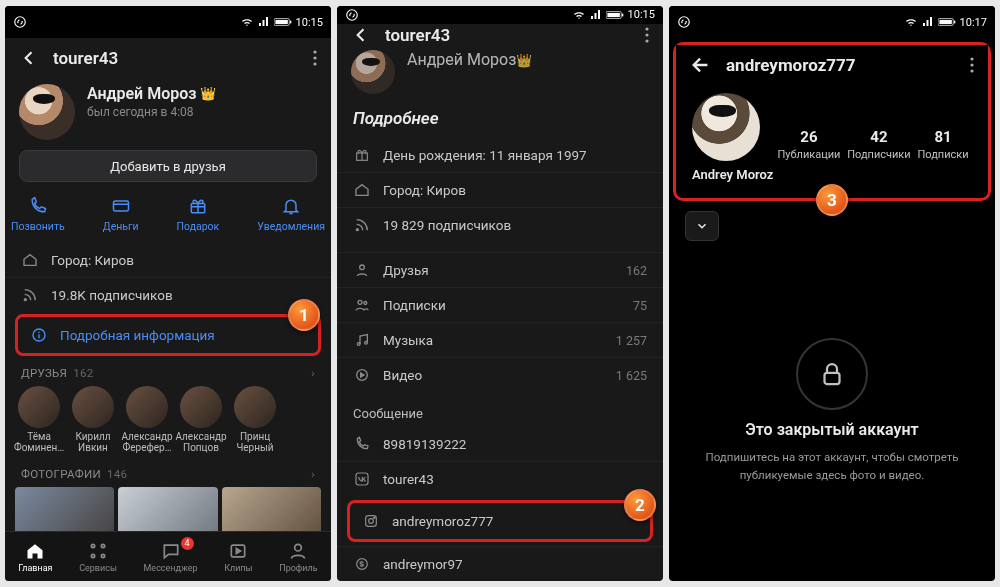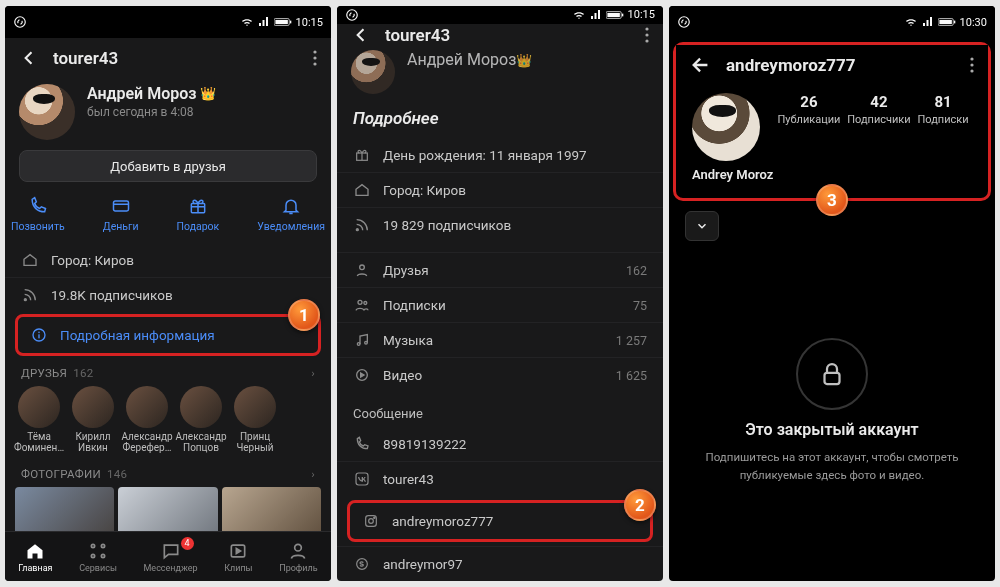--- a/index.html
+++ b/index.html
@@ -106,21 +106,21 @@
   .p2-head .avatar-lg{ width:44px; height:44px;}
   .p2-title { font-size:17px; font-weight:600; padding:6px 16px 10px;font-style:italic;}
   .kont-label { font-size:13px; color:#bdbdbd; padding:14px 16px 6px;}
   .p2 .list-item{ font-size:13.5px;}
   .p2 .list-item .ic{ color:#8a8a8a;}
   .p2 .highlight-red{ margin:4px 10px;}
   
   .p3 { background:#000; }
   .p3 .appbar{ background:#000;}
   .p3 .appbar .title{ font-weight:700;}
-  .p3-profile { display:flex; align-items:flex-start; gap:14px; padding:8px 16px 6px;}
+  .p3-profile { display:flex; align-items:flex-end; gap:14px; padding:8px 16px 6px;}
   .p3-profile .avatar-lg{ width:68px; height:68px;}
   .p3-stats{ flex:1; display:flex; justify-content:space-around;}
   .stat { text-align:center;}
   .stat .num{ font-size:15px; font-weight:700;}
   .stat .lbl{ font-size:11px; color:#c0c0c0; margin-top:2px;}
   .p3-name{ font-size:13px; font-weight:600; padding:0 16px 10px;}
   .p3-highlight{ border:3px solid #d62222; border-radius:10px; margin:4px; padding-bottom:6px; position:relative;}
   .p3-btns{ display:flex; gap:8px; padding:6px 16px 0;}
   .p3-sub{ flex:1; height:30px; background:#0c7ff2; border-radius:6px; display:flex; align-items:center; justify-content:center; font-size:13px; font-weight:600;}
   .p3-more{ width:34px; height:30px; background:#1a1a1a; border:1px solid #333; border-radius:6px; display:flex; align-items:center; justify-content:center;}
@@ -529,21 +529,21 @@
               <path d="M2 20h4v-6H2zM9 20h4V8H9zM16 20h4V2h-4z"></path>
             </svg>
           </span>
       <span>
             <svg width="18" height="10" viewBox="0 0 26 12" fill="currentColor">
               <rect x="0" y="1" width="22" height="10" rx="2" stroke="currentColor" fill="none"></rect>
               <rect x="2" y="3" width="18" height="6"></rect>
               <rect x="23" y="4" width="2" height="4"></rect>
             </svg>
           </span>
-      <span>10:30</span>
+      <span>10:17</span>
     </span>
   </div>
 
   <div class="p3-highlight">
     <div class="appbar">
       <span>
             <svg width="22" height="22" viewBox="0 0 24 24" fill="none" stroke="currentColor" stroke-width="2.5">
               <path d="M19 12H5M11 5l-7 7 7 7"></path>
             </svg>
           </span>

